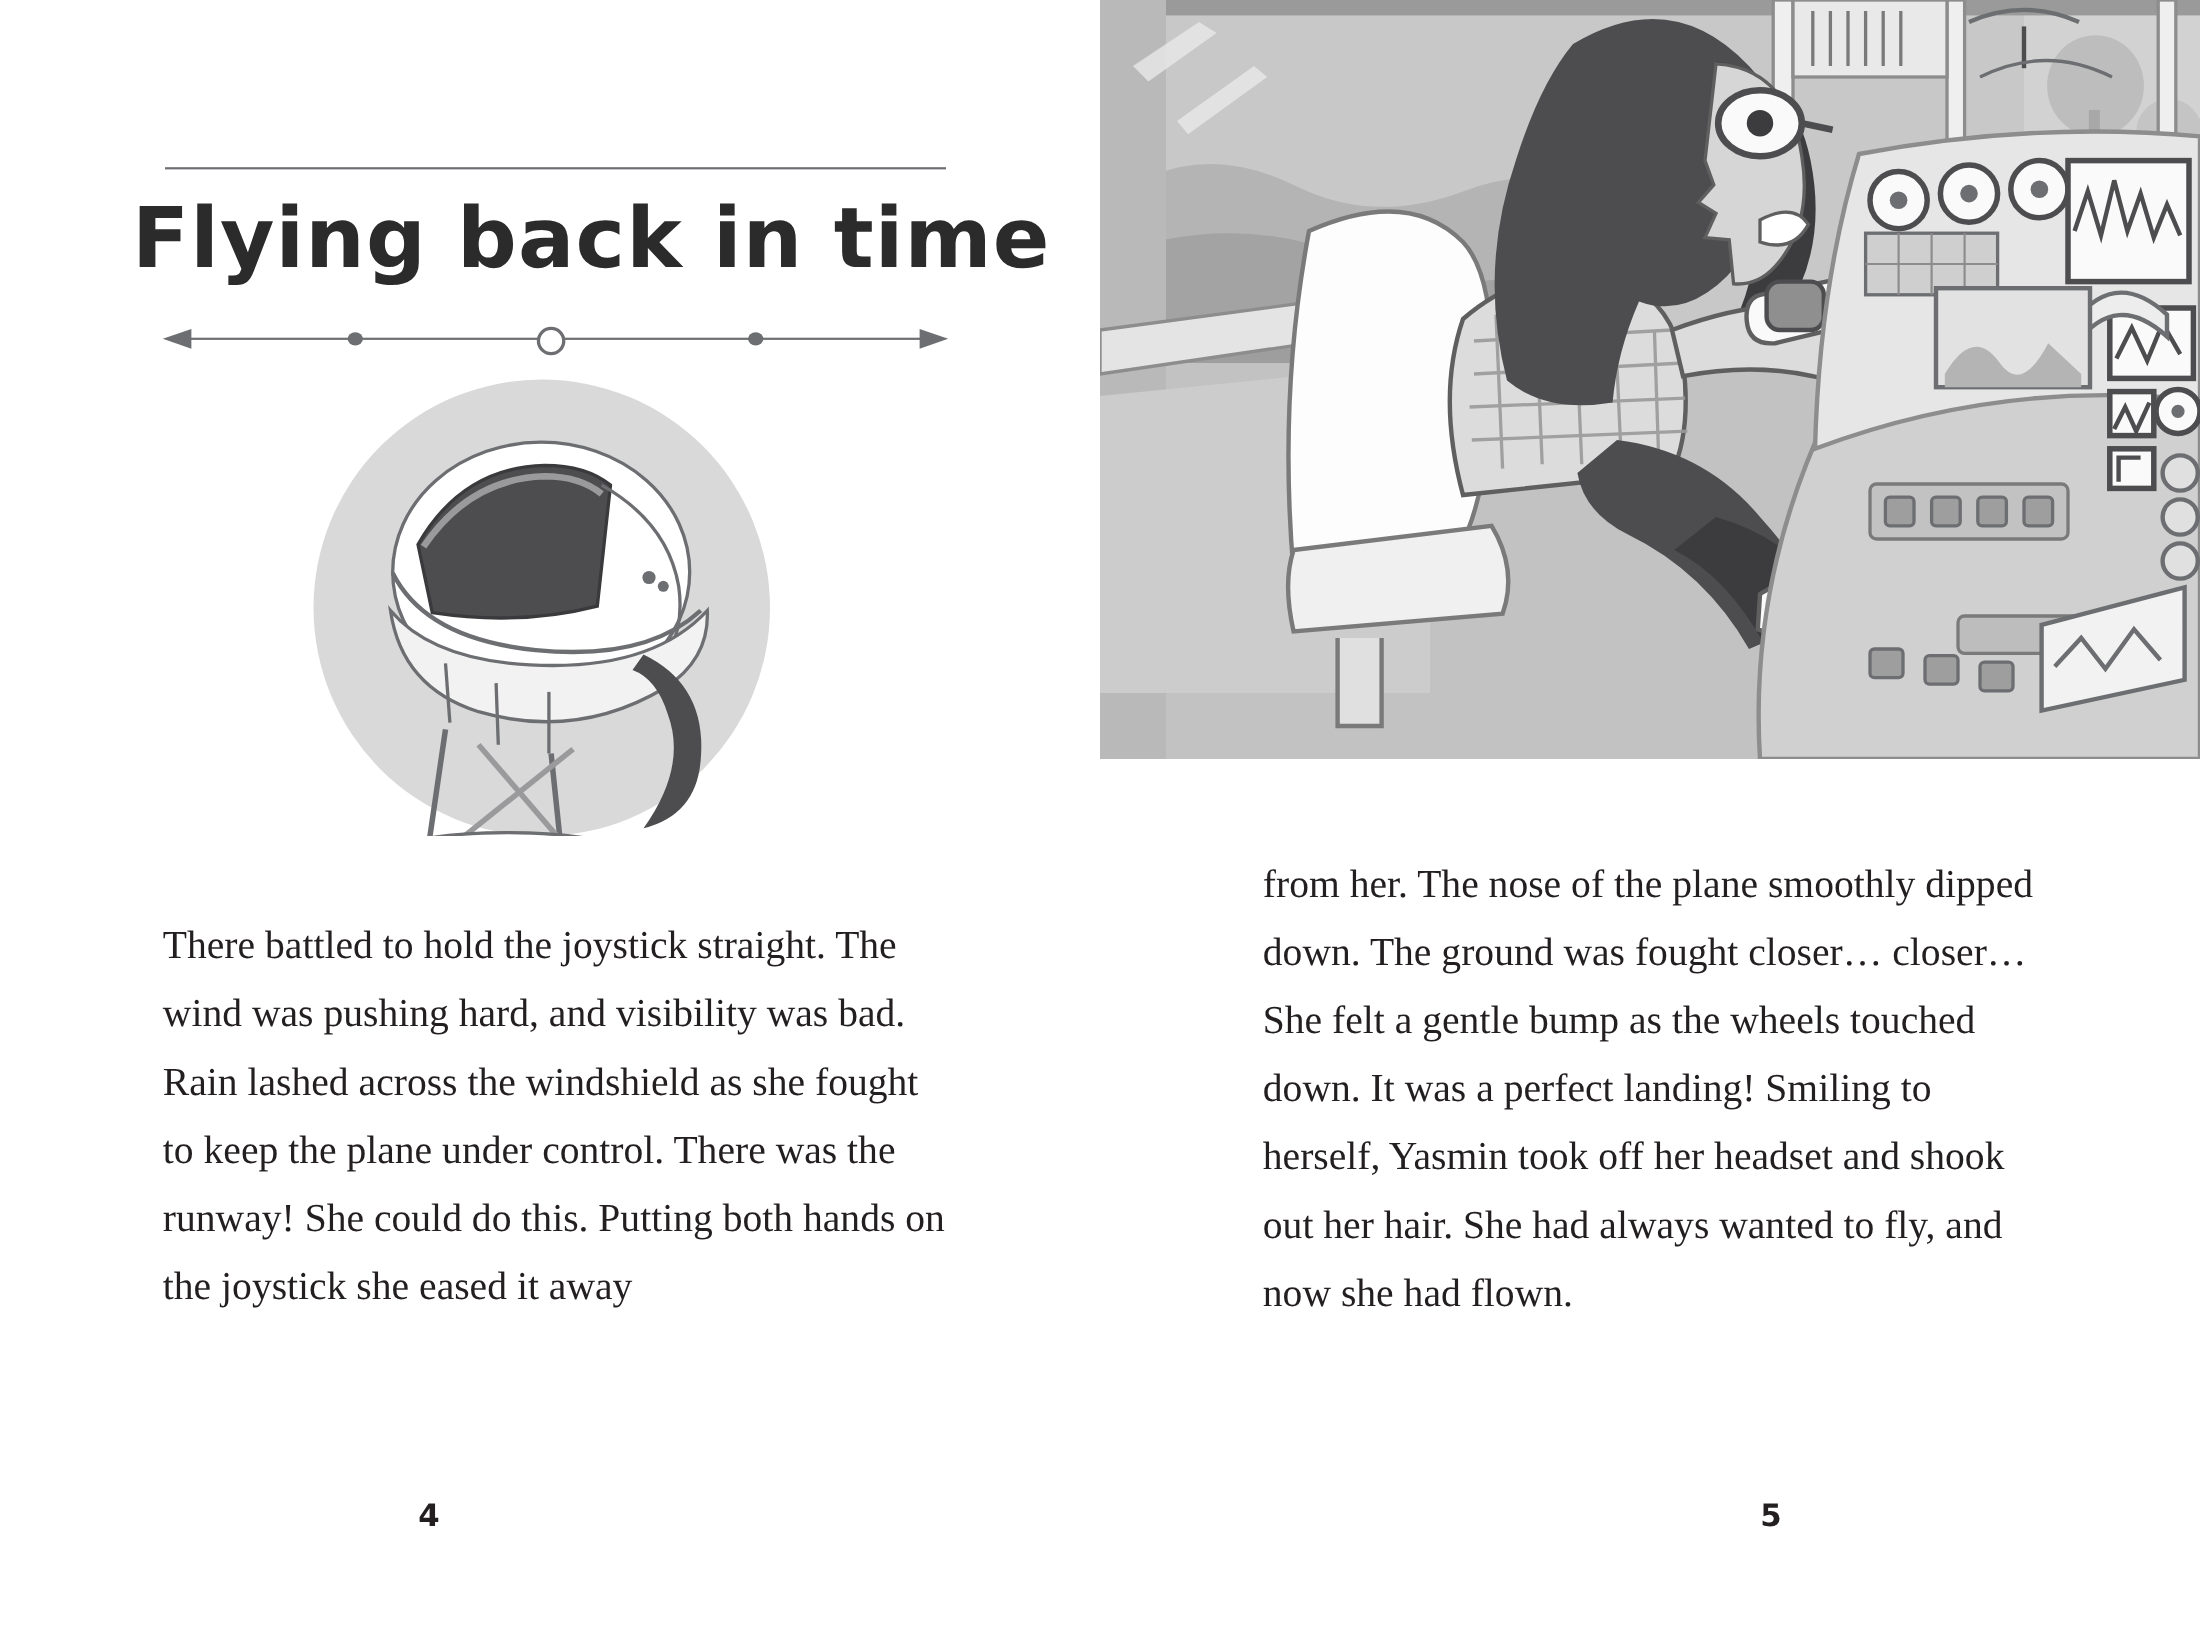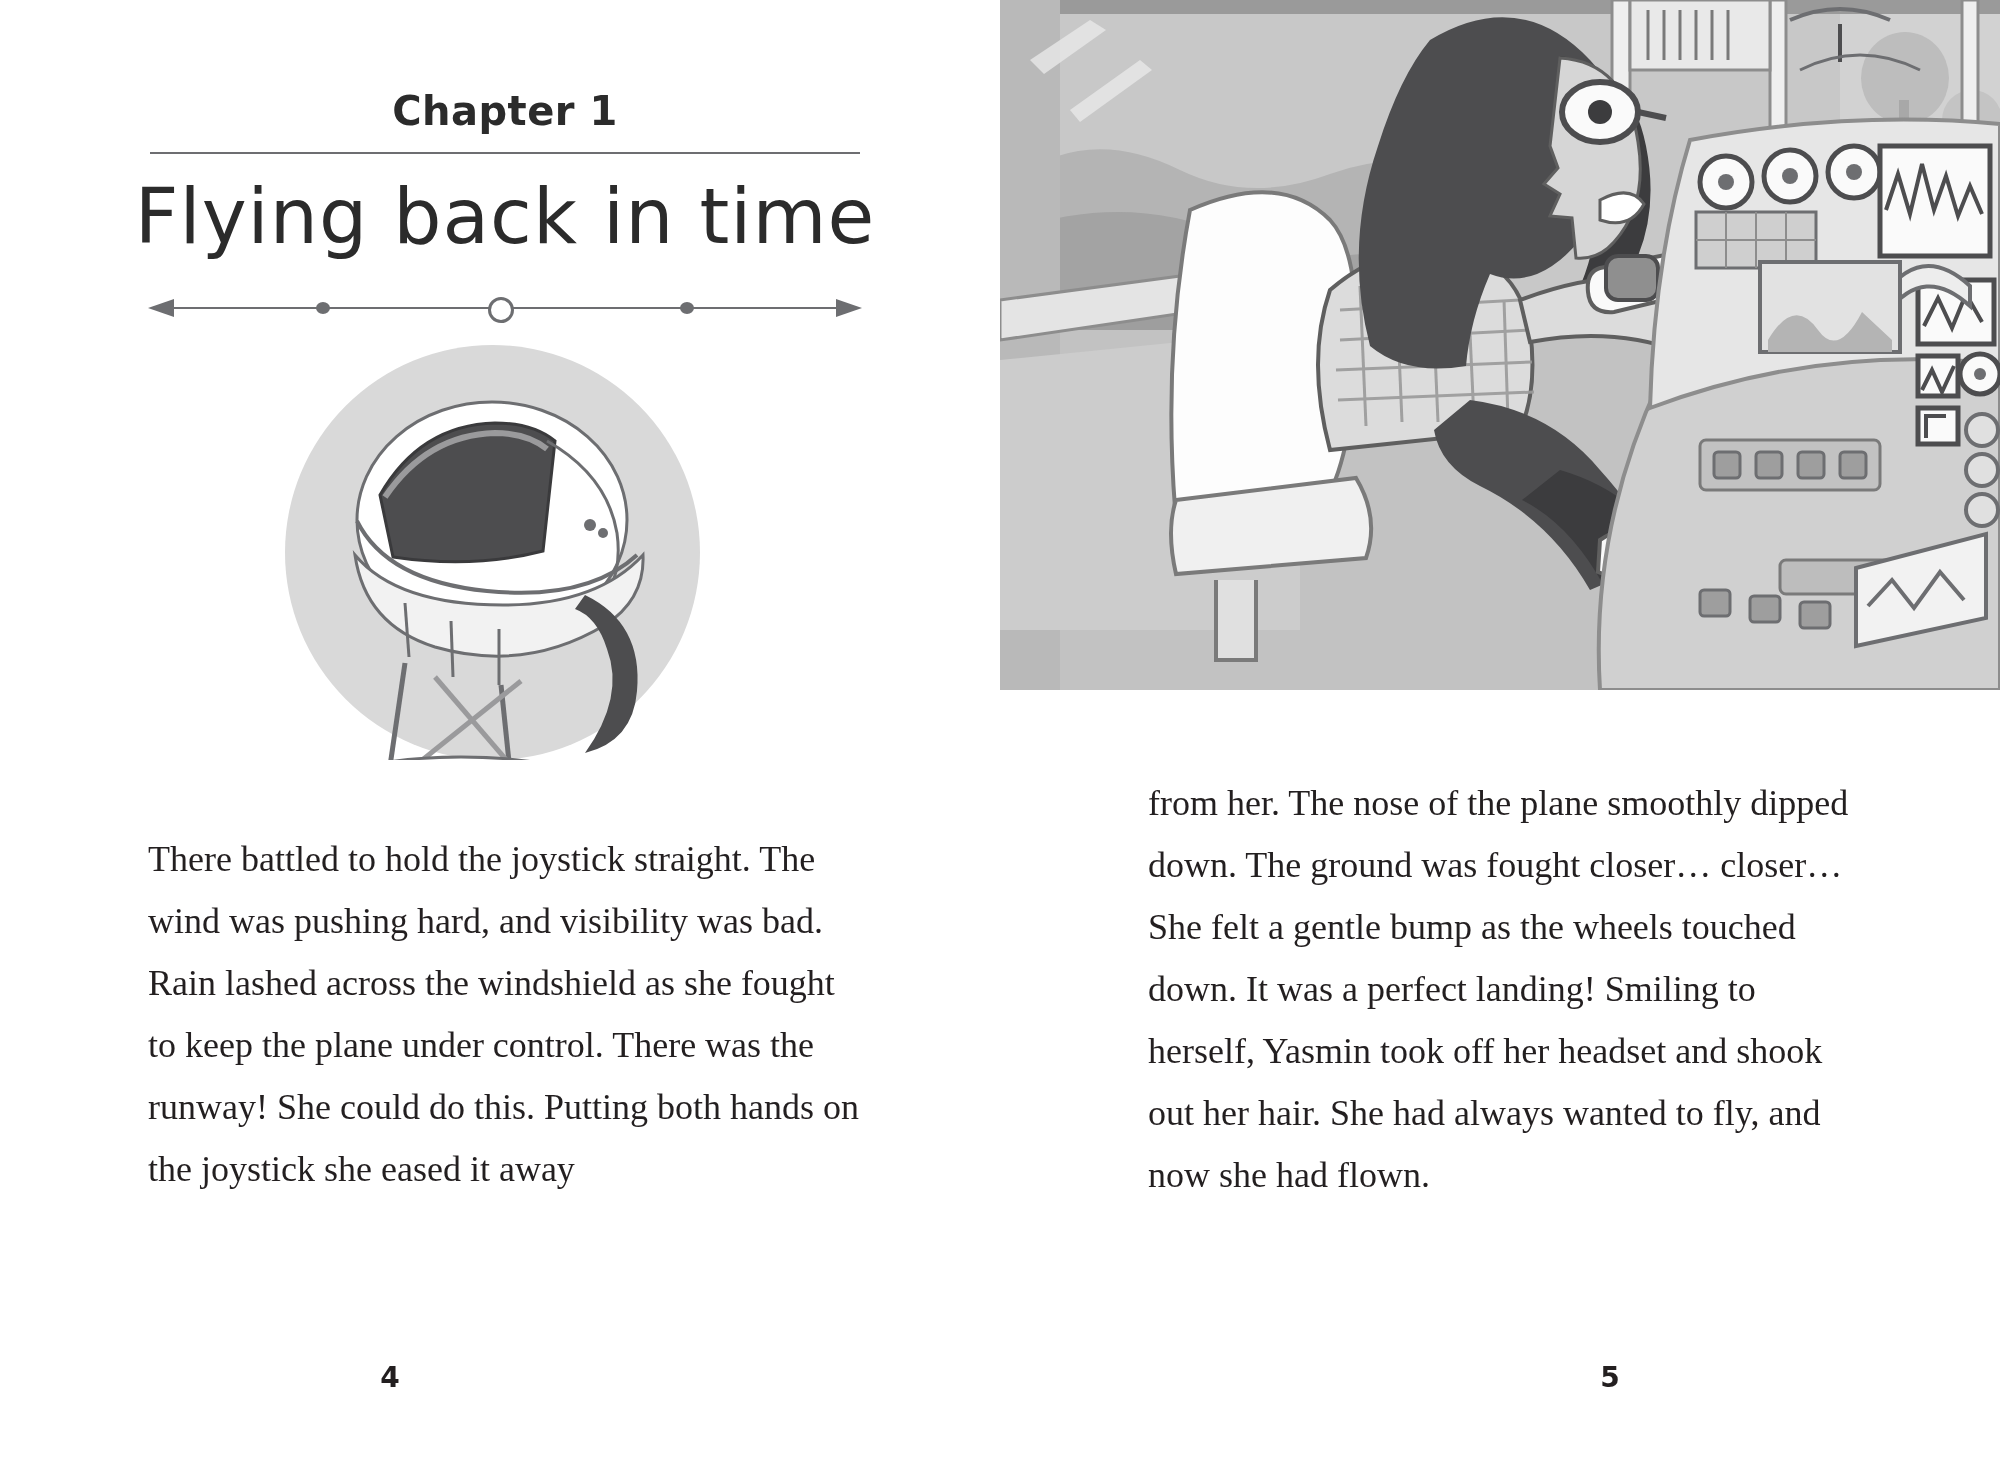--- a/index.html
+++ b/index.html
@@ -49,21 +49,21 @@
     background: #6d6e71;
   }
   .chapter-title {
     position: absolute;
     top: 172px;
     left: 120px;
     width: 770px;
     text-align: center;
     font-family: "DejaVu Sans", sans-serif;
     font-size: 76px;
-    font-weight: 400;
+    font-weight: 700;
     letter-spacing: 1px;
     color: #2b2b2b;
     white-space: nowrap;
   }
 
   
   .divider {
     position: absolute;
     top: 285px;
     left: 140px;
@@ -173,21 +173,20 @@
   }
   .cockpit svg { display: block; }
 </style>
 </head>
 <body>
 
 <div class="spread">
 
   <div class="page">
 
-    <div class="chapter-label">Chapter 1</div>
 
     <div class="chapter-rule"></div>
 
     <div class="chapter-title">Flying back in time</div>
 
     <div class="divider">
       <div class="bar thin"></div>
       <div class="tip left"></div>
       <div class="tip right"></div>
       <div class="nub l"></div>

